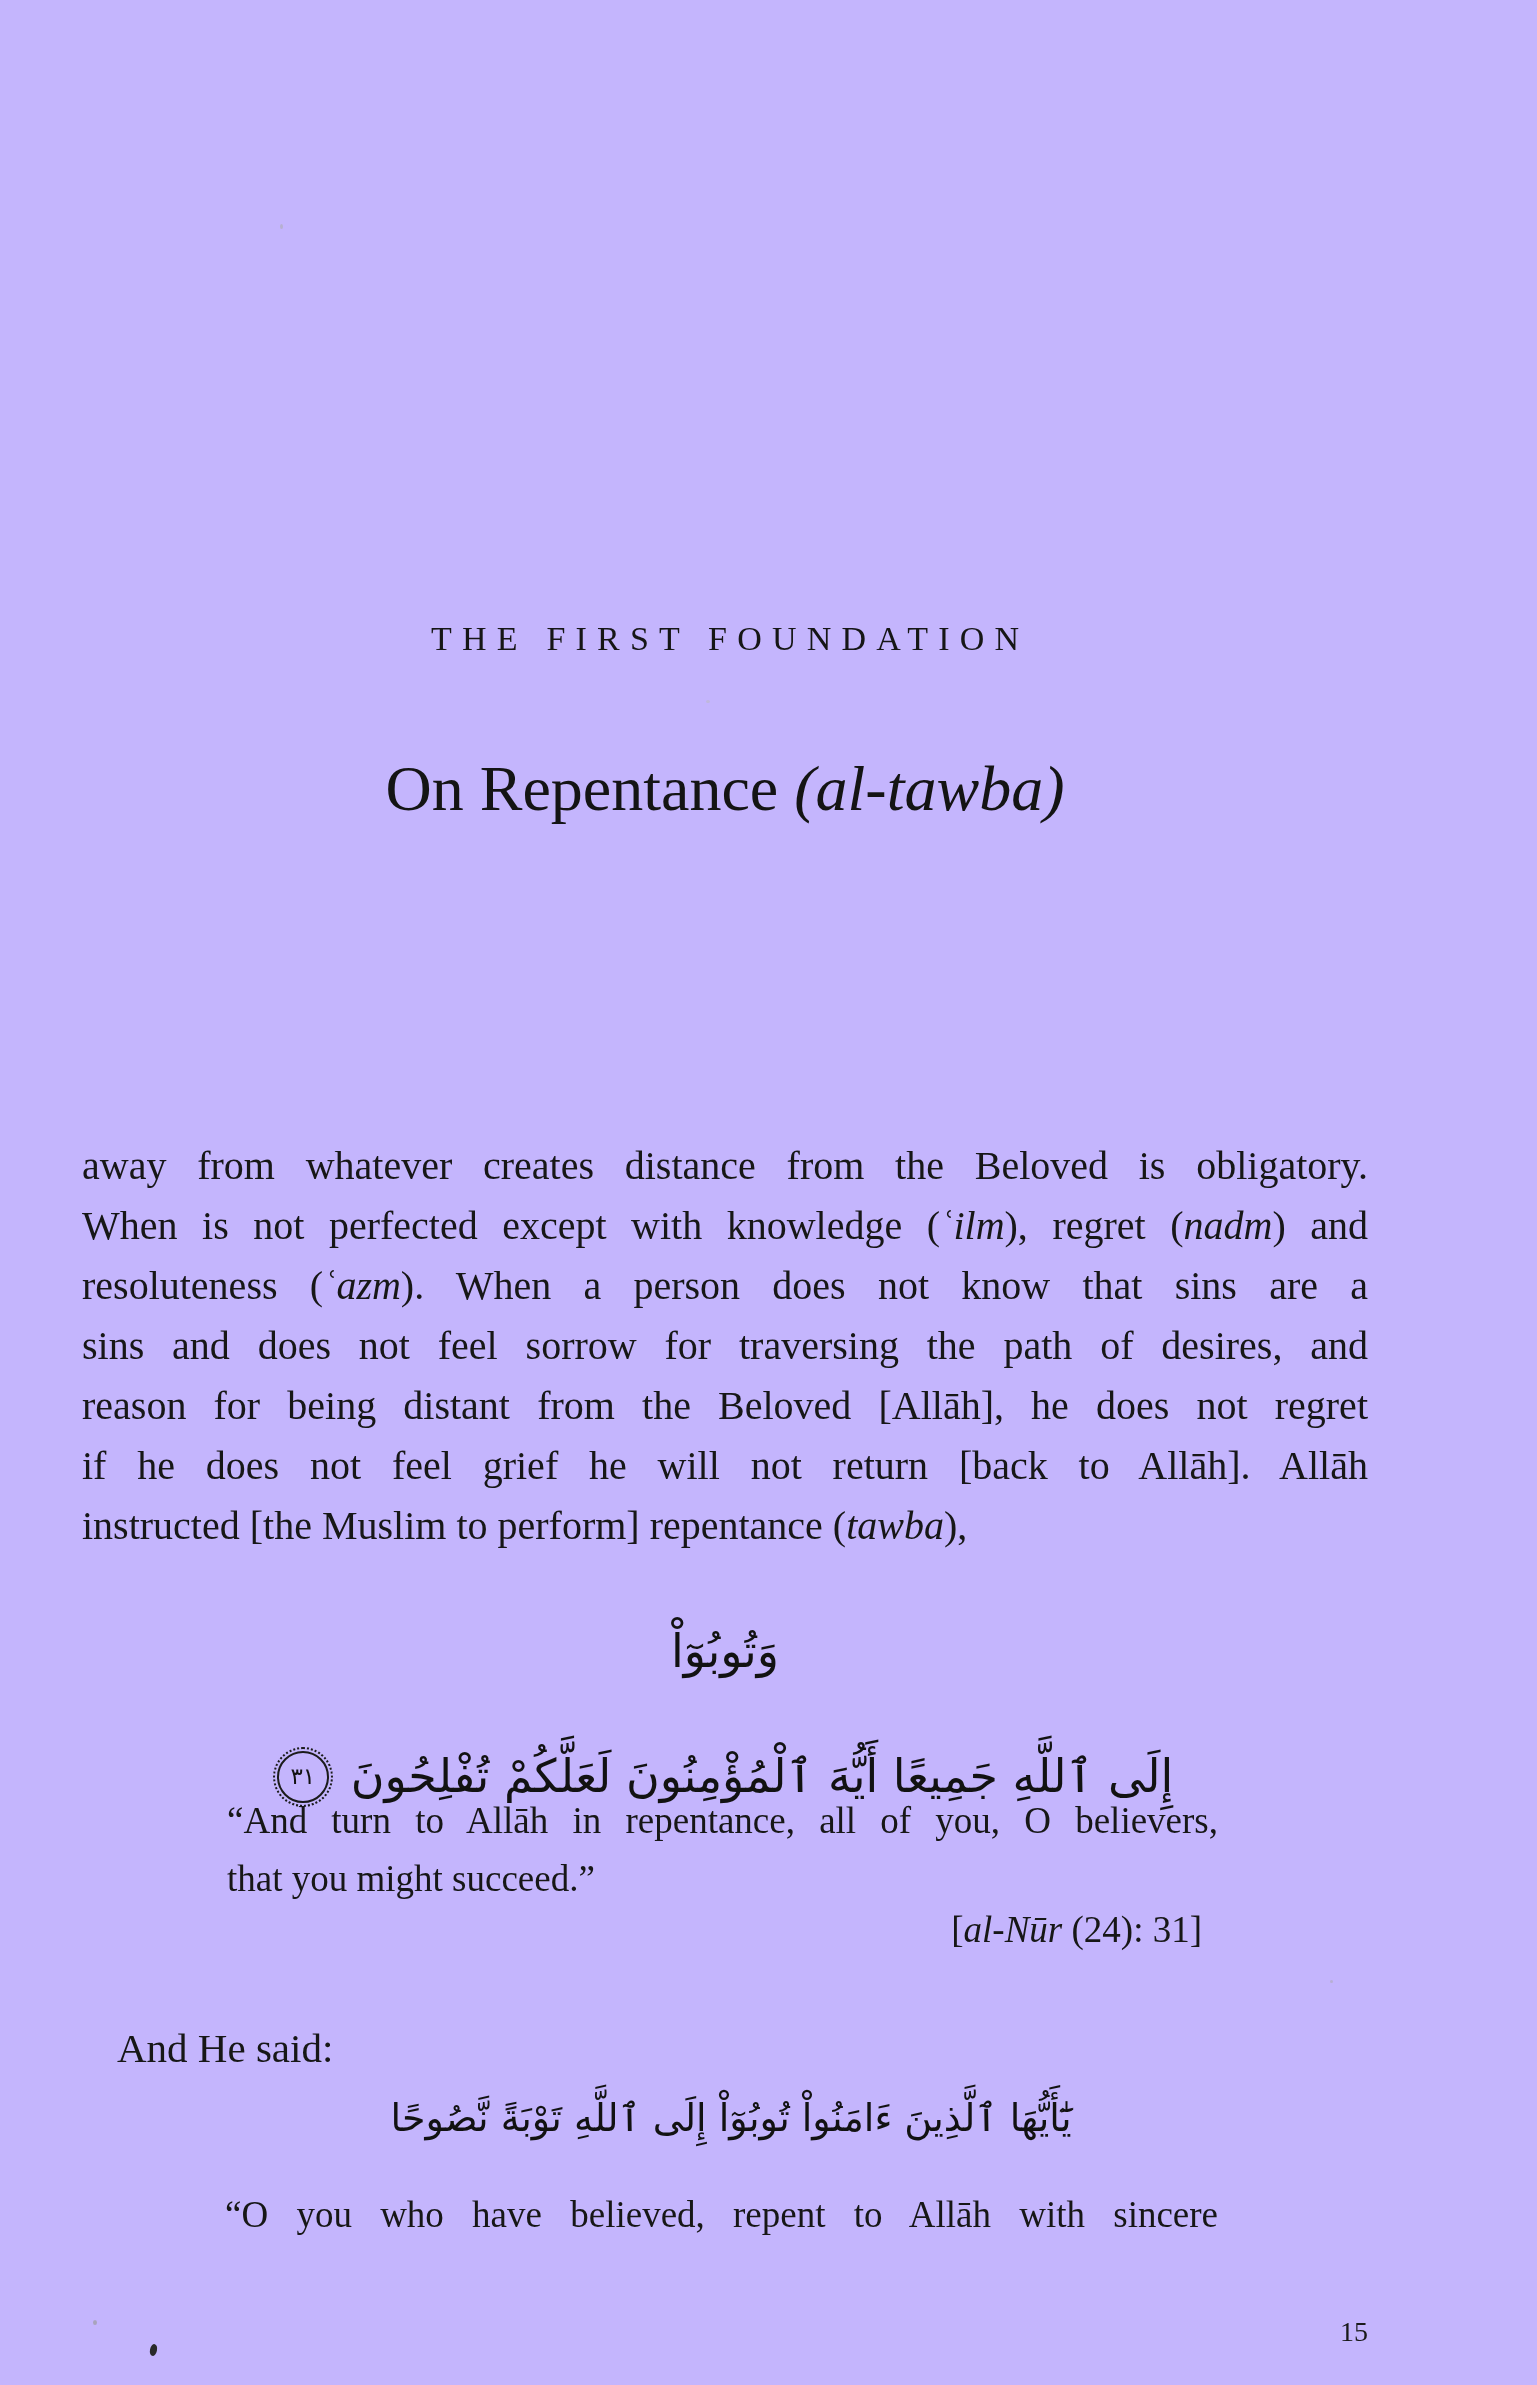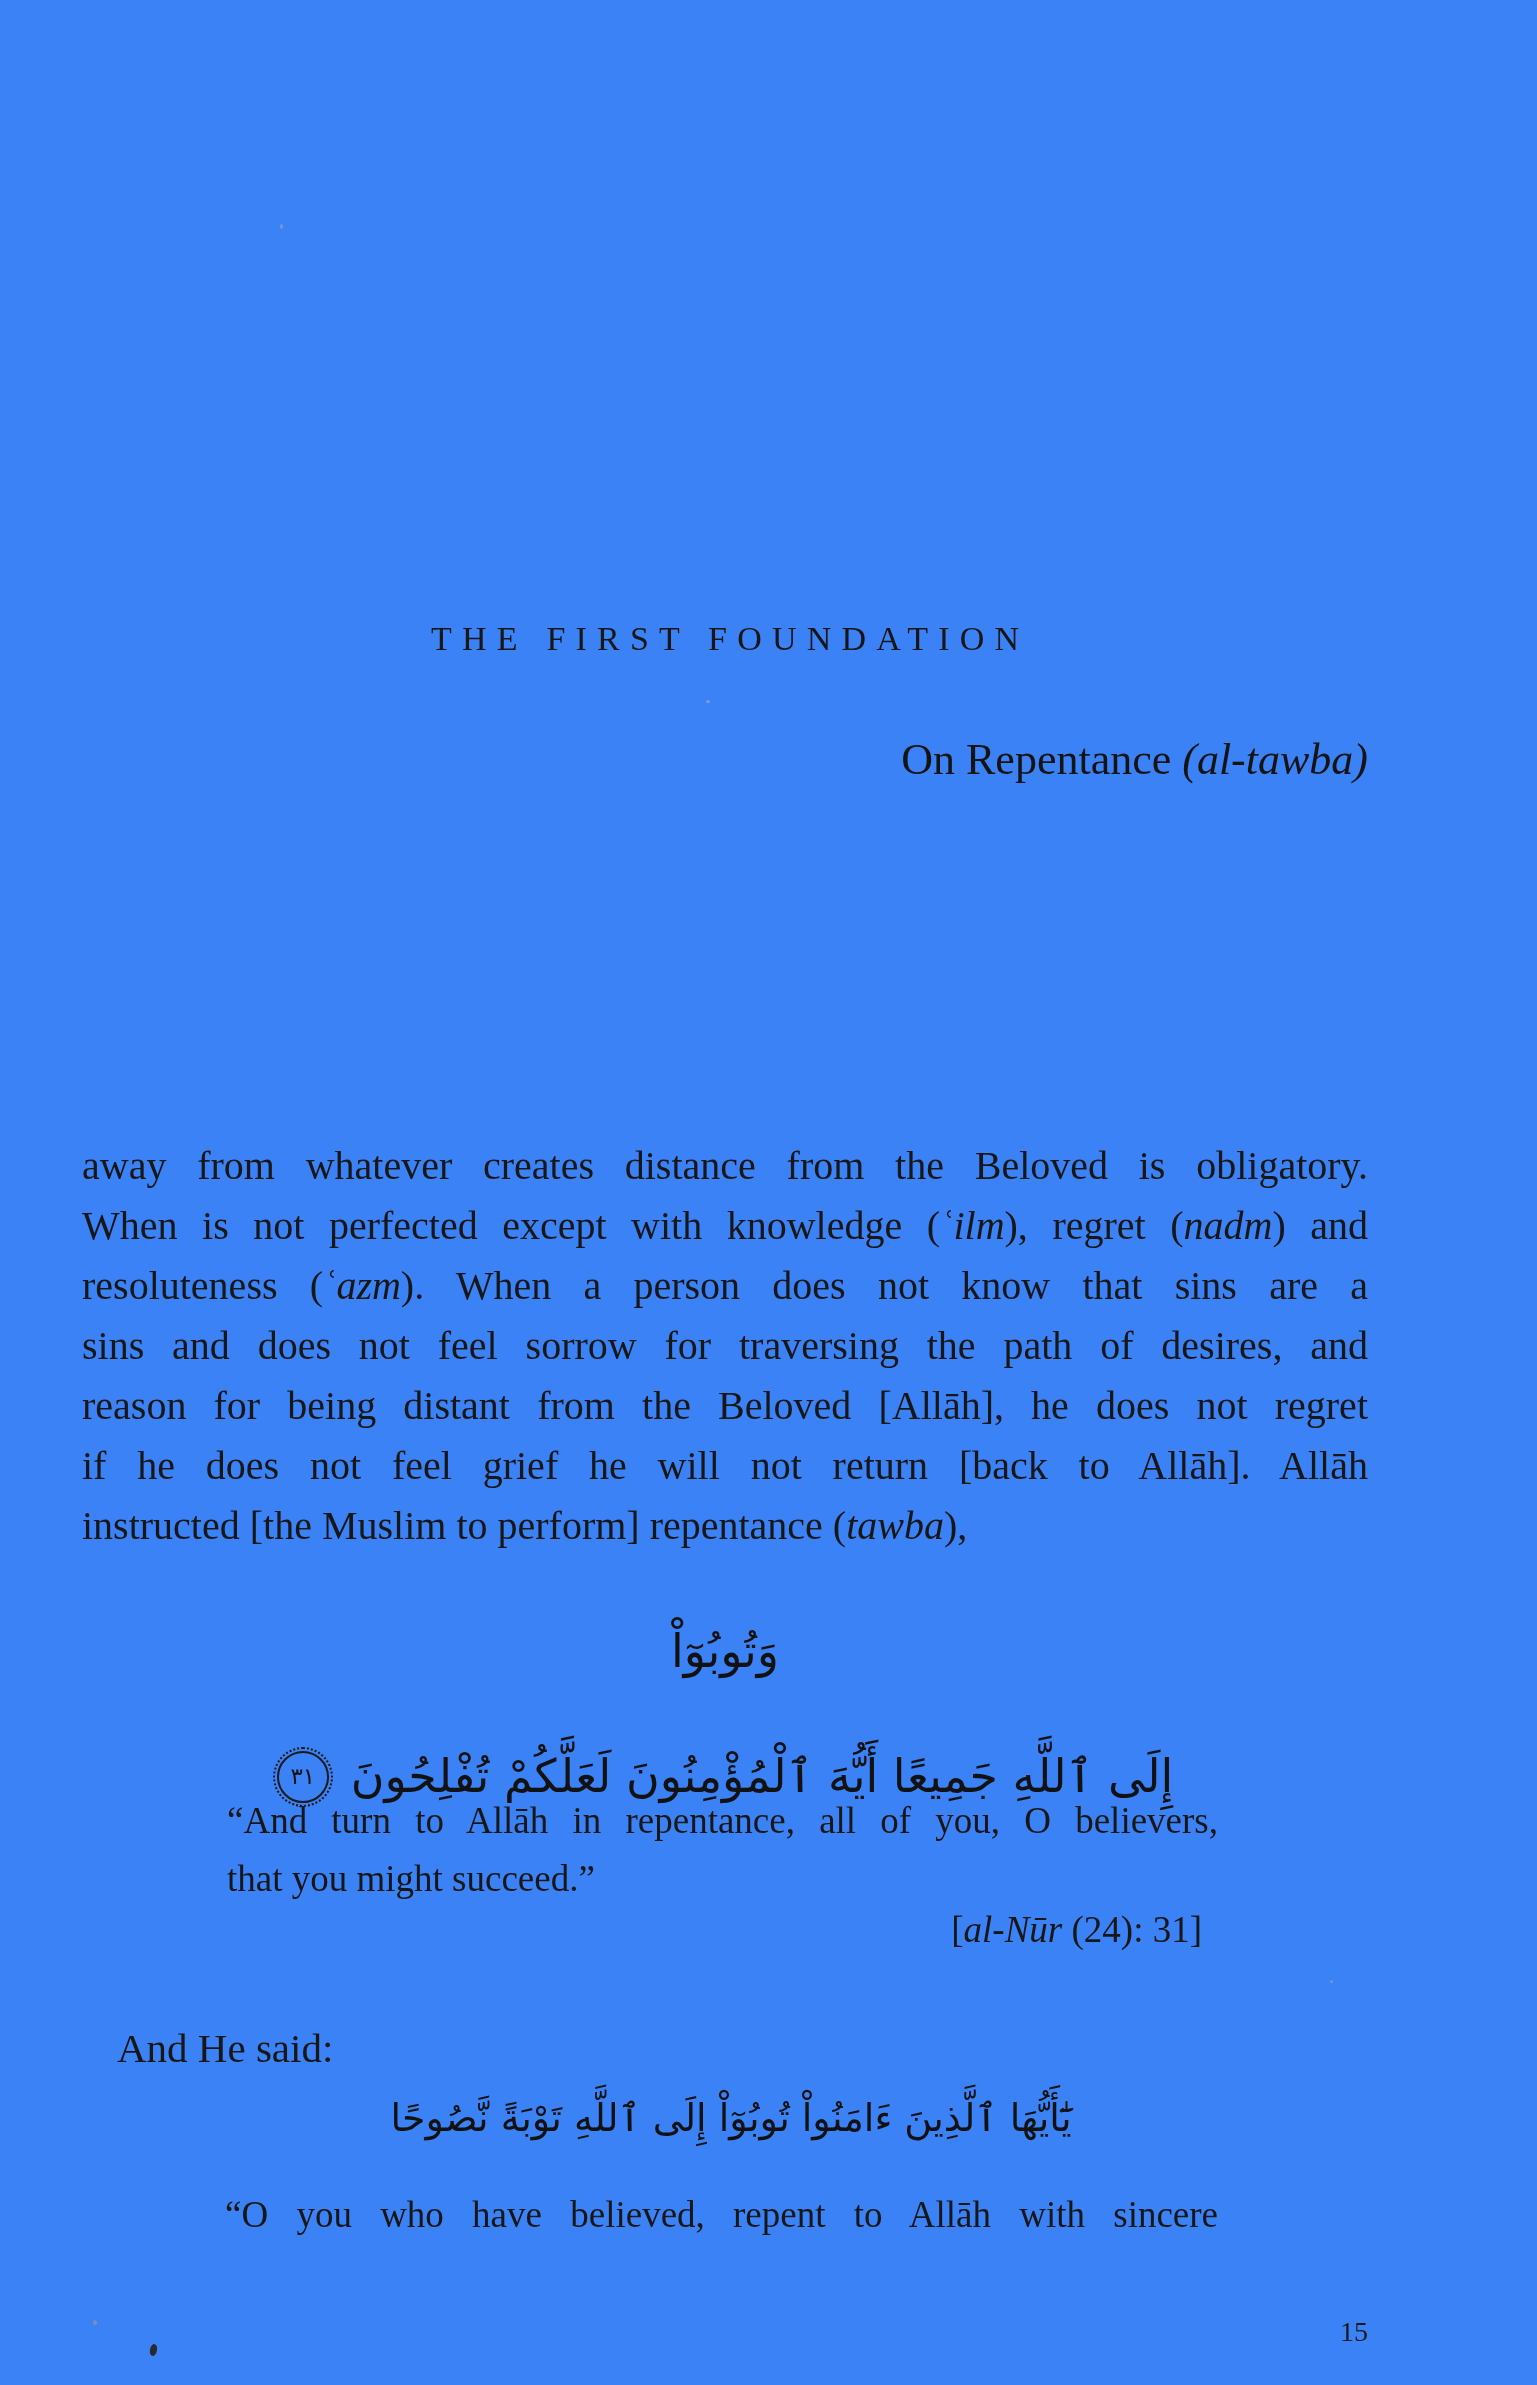--- a/index.html
+++ b/index.html
@@ -1,38 +1,38 @@
 <!DOCTYPE html>
 <html><head>
 <meta charset="utf-8">
 <style>
   html,body { margin:0; padding:0; background:#e8e8e8; }
   .page {
     position:relative;
     width:1537px; height:2385px;
     margin:0 auto;
-    background:#3b82f6;
+    background:#c4b5fd;
     color:#1b1b1b;
     font-family:"Liberation Serif","DejaVu Serif",serif;
     overflow:hidden;
   }
   .abs { position:absolute; }
 
   .chapter-header {
     left:82px; width:1286px; top:620px;
     text-align:center;
     font-size:34px;
     letter-spacing:0.30em;
     text-indent:0.30em; 
     color:#161616;
   }
   .chapter-title {
-    left:82px; width:1286px; top:734px;
-    text-align:right;
-    font-size:44px;
+    left:82px; width:1286px; top:752px;
+    text-align:center;
+    font-size:64px;
     color:#141414;
   }
   .chapter-title em { font-style:italic; }
 
   .body-block {
     left:82px; width:1286px; top:1136px;
     font-size:40px;
     line-height:60px;
     color:#171717;
   }

